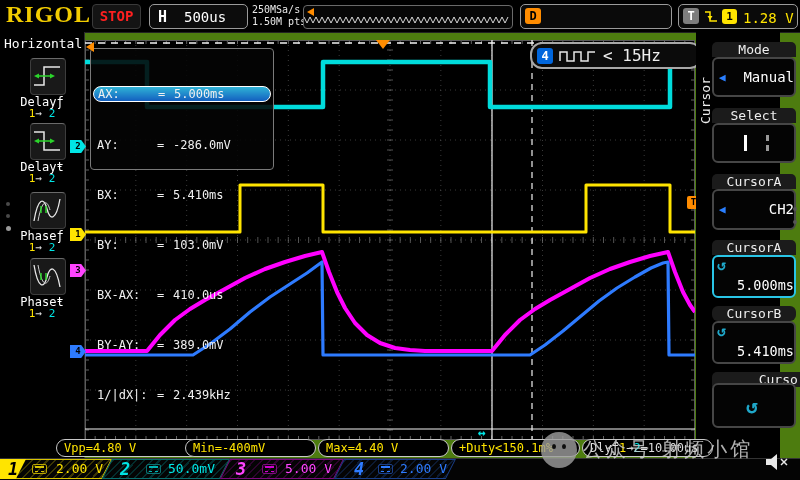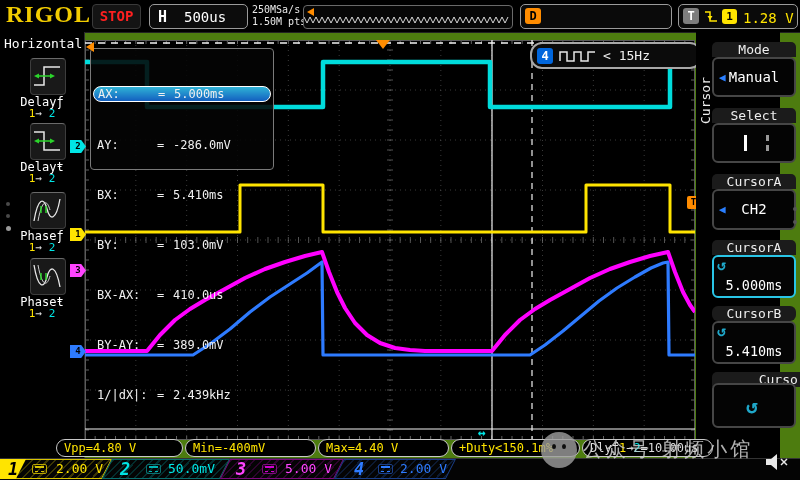--- a/index.html
+++ b/index.html
@@ -53,40 +53,40 @@
   .readout{position:absolute;left:5px;top:8px;width:178px;height:118px;background:rgba(5,5,5,.88);
            border:1px solid #7a7a7a;border-radius:4px;display:flex;flex-direction:column;padding:1px 2px;}
   .ro-row{flex:1;display:flex;align-items:flex-end;font-size:12px;color:#f0f0f0;padding:0 4px;margin-top:36px;}
   .ro-row .lbl{width:60px;} .ro-row .eq{width:16px;} .ro-row .val{flex:1;}
   .ro-row.hl{background:linear-gradient(180deg,#2fb3d6,#135fc0);border:1px solid #fff;border-radius:8px;
              padding:0 4px;}
   .freqbox{position:absolute;left:445px;top:2px;width:158px;height:23px;border:2px solid #a8a8a8;
            border-radius:12px;background:#0b0b0b;display:flex;align-items:center;gap:6px;padding:0 5px;}
   .freq-badge{width:16px;height:16px;background:#0066dd;border-radius:3px;color:#fff;font-weight:bold;
            font-size:12px;text-align:center;line-height:16px;flex:none;}
-  .freq-val{font-size:13px;color:#eee;}
+  .freq-val{font-size:16px;color:#eee;}
   .cursor-drag{position:absolute;left:478px;top:425px;font-size:13px;font-weight:bold;color:#00e5e5;}
   .gridtl-arrow{position:absolute;left:86px;top:42px;width:0;height:0;border-top:5px solid transparent;
            border-bottom:5px solid transparent;border-right:8px solid #ff8c00;}
   .trigT{position:absolute;left:687px;top:196px;width:13px;height:13px;background:#ff8c00;border-radius:2px;
            color:#000;font-weight:bold;font-size:9px;text-align:center;line-height:13px;}
   .ch-marker{position:absolute;left:70px;width:16px;height:13px;color:#000;font-weight:bold;font-size:9px;
            text-align:center;line-height:13px;clip-path:polygon(0 0,70% 0,100% 50%,70% 100%,0 100%);
            padding-right:0;}
 
   
   .rmenu{position:absolute;left:696px;top:32px;width:84px;height:426px;background:#000;}
   .rmenu-title{position:absolute;left:2px;top:12px;height:80px;font-size:13px;color:#eee;
            writing-mode:vertical-rl;transform:rotate(180deg);}
   .rgroup-label{position:absolute;left:16px;width:84px;height:15px;background:#1b1b1b;color:#eee;
            font-size:13px;text-align:center;line-height:15px;border-radius:5px 5px 0 0;}
   .rgroup-box{position:absolute;left:16px;width:84px;background:#040404;border:2px solid #464646;
            border-radius:6px;box-sizing:border-box;}
   .rgroup-box.sel{border-color:#29c5e6;}
-  .rval{position:absolute;left:0;width:100%;text-align:center;font-size:14px;color:#fff;}
+  .rval{position:absolute;left:0;width:100%;text-align:right;font-size:14px;color:#fff;}
   .rarrow{position:absolute;left:5px;font-size:11px;color:#2a7fff;}
   .knob{position:absolute;font-size:15px;color:#1fa7c9;font-weight:bold;}
   .sel-solid{position:absolute;left:30px;top:10px;width:3px;height:16px;background:#fff;}
   .sel-dash{position:absolute;left:52px;top:10px;width:0;height:16px;border-left:3px dashed #999;}
   .rdot{position:absolute;left:97px;width:4px;height:4px;border-radius:50%;background:#565656;}
 
   
   .mbox{position:absolute;top:439px;height:18px;border:1px solid #c8c8c8;border-radius:9px;background:#000;
         color:#ffe400;font-size:12px;line-height:17px;padding:0 7px;box-sizing:border-box;white-space:nowrap;}
   .mbox.white{color:#ddd;}
@@ -636,21 +636,21 @@
 
     <div class="rgroup-label" style="top:340px;padding-left:36px;">CursorAB</div>
     <div class="rgroup-box" style="top:351px;height:45px;">
       <span class="knob" style="left:32px;top:9px;font-size:20px;">↺</span>
     </div>
 
     <div class="rdot" style="top:175px;"></div>
     <div class="rdot" style="top:188px;"></div>
   </div>
 
-  <div class="mbox" style="left:56px;width:127px;">Vpp=4.80 V</div>
+  <div class="mbox" style="left:56px;width:144px;">Vpp=4.80 V</div>
   <div class="mbox" style="left:185px;width:131px;">Min=-400mV</div>
   <div class="mbox" style="left:318px;width:131px;">Max=4.40 V</div>
   <div class="mbox" style="left:451px;width:129px;">+Duty&lt;150.1m%</div>
   <div class="mbox white" style="left:582px;width:131px;"><span class="c-w">Dlyƒ</span><span class="c-y">1</span><span class="c-w">→</span><span class="c-c">2</span><span class="c-w">=10.00us</span></div>
 
   <div class="chbar">
     <div class="seg seg1"></div>
     <div class="seg seg2"></div>
     <div class="seg seg3"></div>
     <div class="seg seg4"></div>

